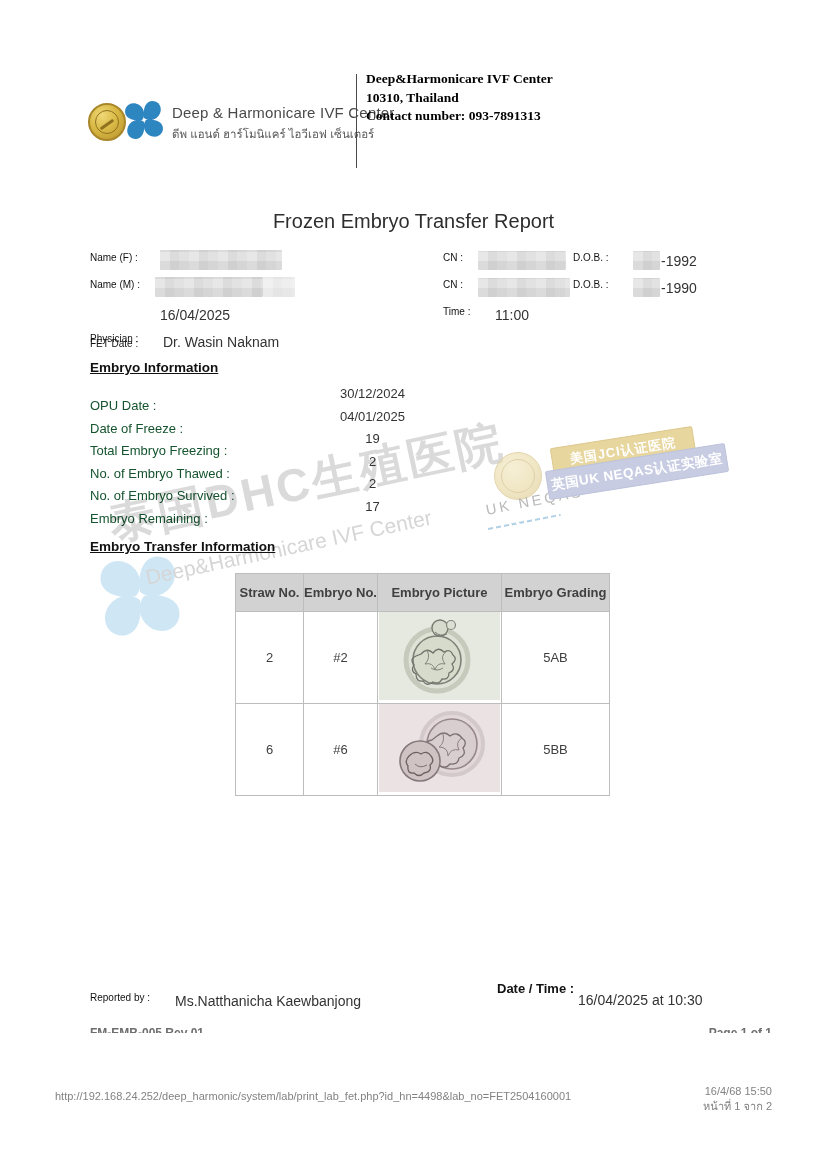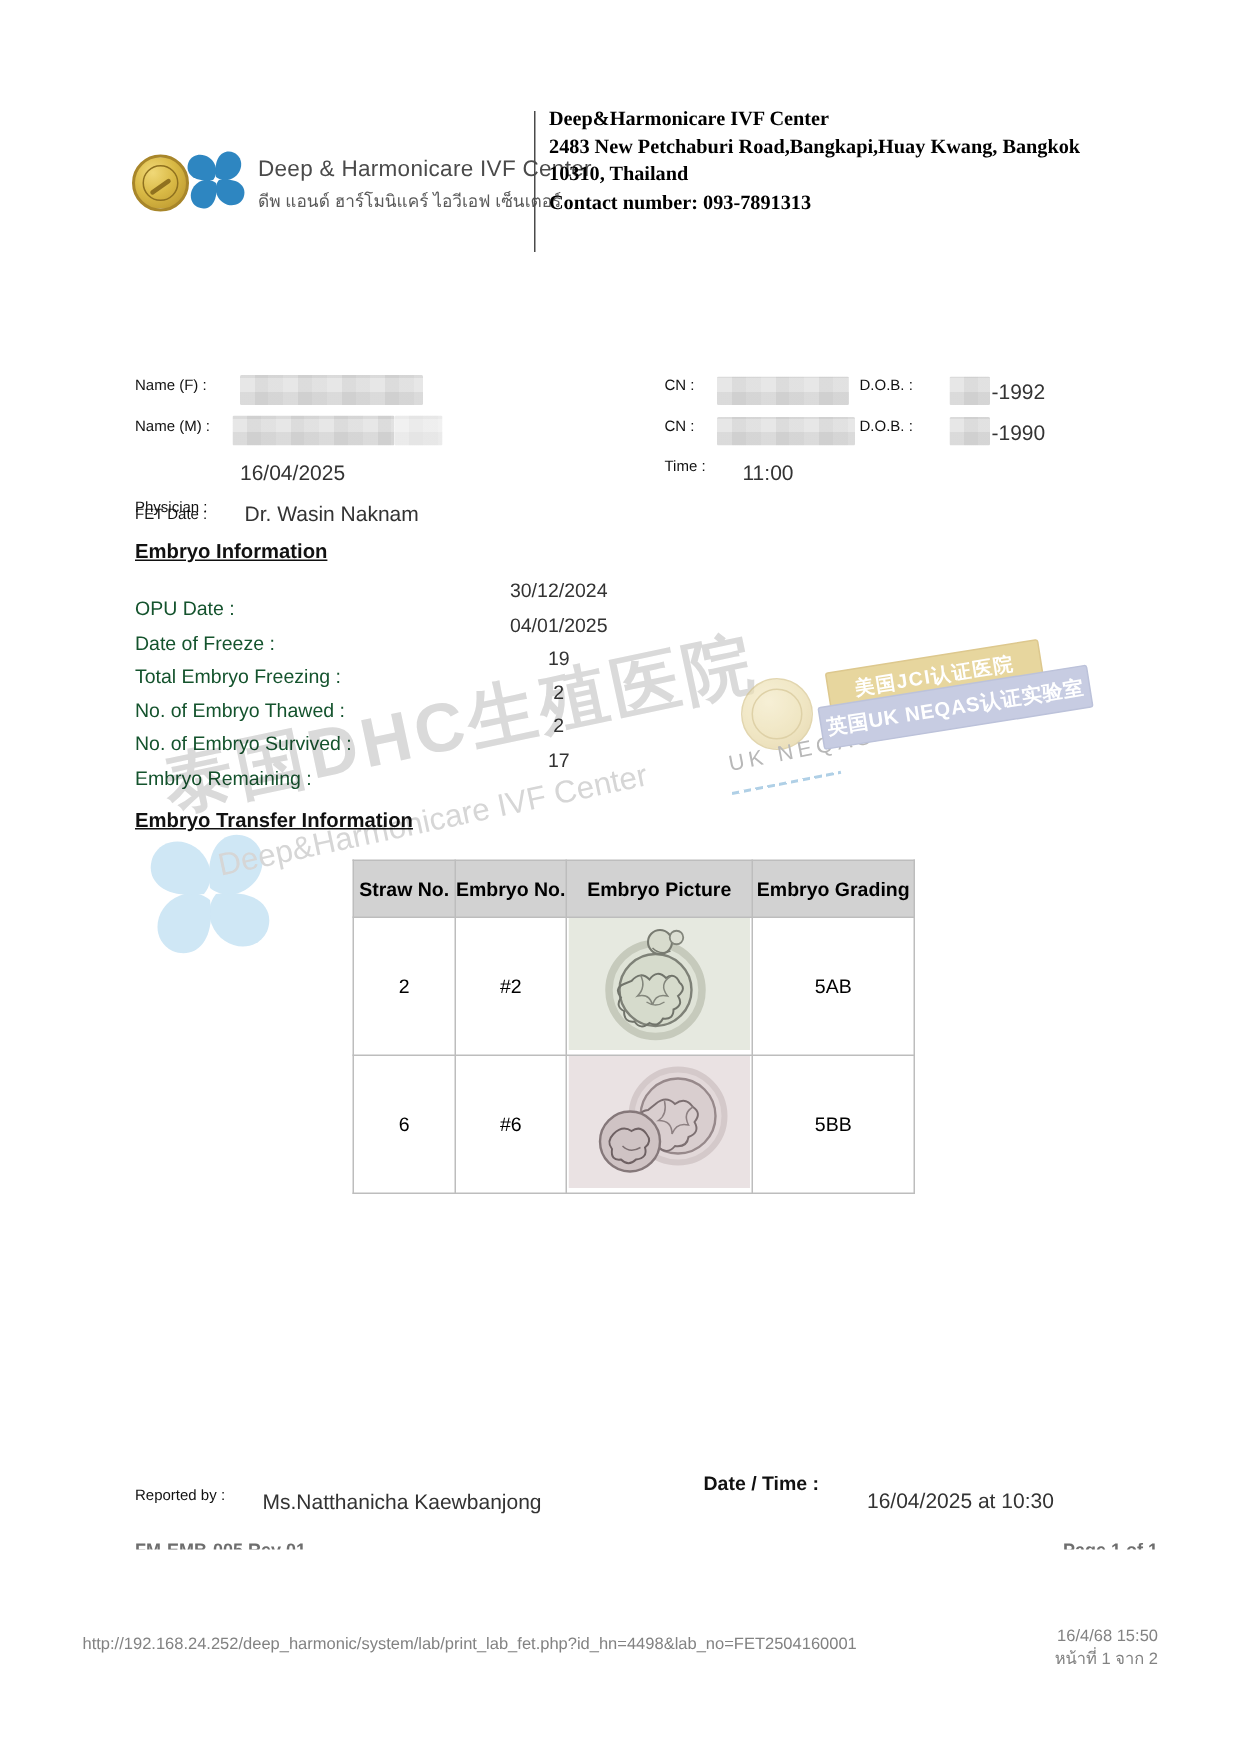--- a/index.html
+++ b/index.html
@@ -37,27 +37,27 @@
 
   
   .section-h{position:absolute;font-size:13.5px;font-weight:bold;color:#111;
              text-decoration:underline;white-space:nowrap;}
   .info-label{position:absolute;left:90px;font-size:13px;color:#14532d;white-space:nowrap;margin-top:12px;}
   .info-value{position:absolute;left:295px;width:155px;text-align:center;font-size:13px;color:#333;}
 
   
   .fet-table{position:absolute;left:235px;top:573px;border-collapse:collapse;table-layout:fixed;}
   .fet-table th,.fet-table td{border:1px solid #bdbdbd;text-align:center;vertical-align:middle;
-      font-size:13px;color:#000000;padding:0;}
+      font-size:13px;color:#404040;padding:0;}
   .fet-table th{background:#d2d2d2;font-weight:bold;height:37px;line-height:15px;}
   .fet-table td{height:90px;background:#fff;}
   .c1{width:67px;} .c2{width:73px;} .c3{width:123px;} .c4{width:107px;}
 
   
-  .dt-label{position:absolute;left:469px;top:980px;width:92px;font-size:13px;font-weight:bold;
+  .dt-label{position:absolute;left:497px;top:980px;width:92px;font-size:13px;font-weight:bold;
             color:#111;line-height:17px;}
   .clipped-line{position:absolute;left:90px;top:1026px;width:682px;height:7px;overflow:hidden;}
   .clipped-inner{display:flex;justify-content:space-between;font-size:12px;font-weight:bold;
             color:#6e6e6e;line-height:14px;}
   .print-footer{position:absolute;left:0;top:1082px;width:100%;font-size:11px;color:#828282;}
   .pf-url{position:absolute;left:55px;top:8px;}
   .pf-right{position:absolute;right:55px;top:2px;text-align:right;line-height:14.5px;}
 
   
   .wm-layer{position:absolute;left:0;top:0;width:827px;height:1170px;pointer-events:none;
@@ -97,26 +97,26 @@
         <path d="M50 46 C46 18 60 6 75 12 C90 19 88 42 70 49 C62 52 55 50 50 46 Z" transform="rotate(90 50 50)"></path>
         <path d="M50 46 C46 18 60 6 75 12 C90 19 88 42 70 49 C62 52 55 50 50 46 Z" transform="rotate(180 50 50)"></path>
         <path d="M50 46 C46 18 60 6 75 12 C90 19 88 42 70 49 C62 52 55 50 50 46 Z" transform="rotate(270 50 50)"></path>
       </g>
     </svg>
     <div class="brand">Deep &amp; Harmonicare IVF Center</div>
     <div class="brand-thai">ดีพ แอนด์ ฮาร์โมนิแคร์ ไอวีเอฟ เซ็นเตอร์</div>
     <div class="hdr-divider"></div>
     <div class="address">
       <div>Deep&amp;Harmonicare IVF Center</div>
-      <div>2483 New Petchaburi Road,Bangkapi,Huay Kwang, Bangkok</div>
       <div>10310, Thailand</div>
       <div>Contact number: 093-7891313</div>
     </div>
   </div>
 
+  <div class="title">Frozen Embryo Transfer Report</div>
 
   <div>
     <div class="lbl" style="left:90px;top:252px;">Name (F) :</div>
     <div class="redact" style="left:160px;top:250px;width:122px;height:20px;"></div>
     <div class="lbl" style="left:443px;top:252px;">CN :</div>
     <div class="redact" style="left:478px;top:251px;width:88px;height:19px;"></div>
     <div class="lbl" style="left:573px;top:252px;">D.O.B. :</div>
     <div class="redact" style="left:633px;top:251px;width:27px;height:19px;"></div>
     <div class="val" style="left:661px;top:253px;">-1992</div>
 

